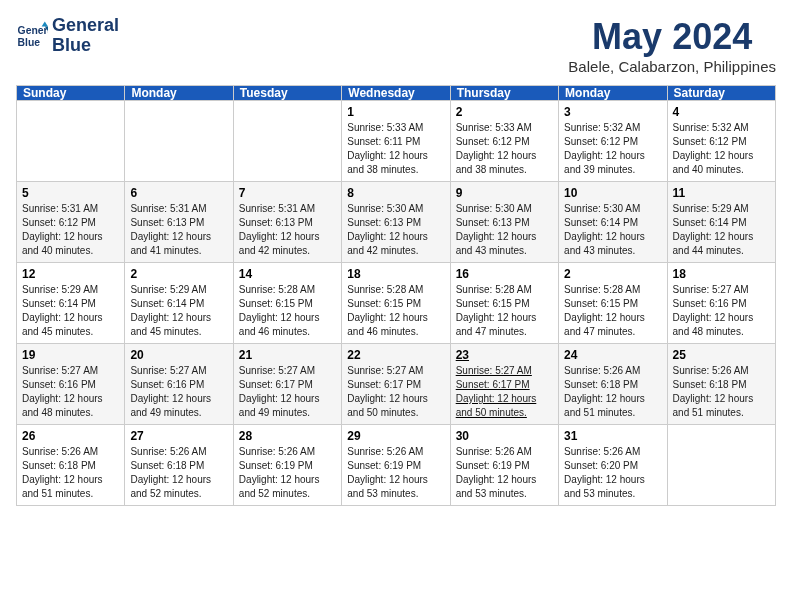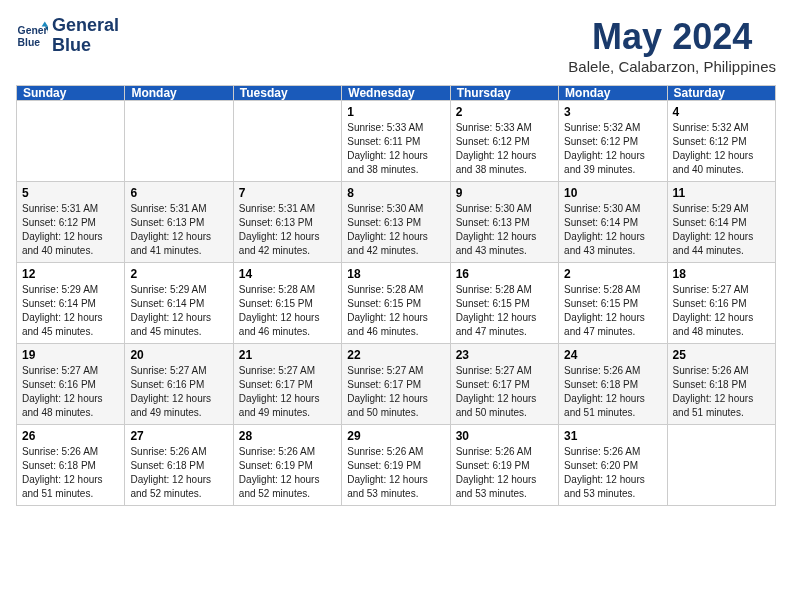--- a/index.html
+++ b/index.html
@@ -209,21 +209,21 @@
           <div class="day-info">Sunrise: 5:27 AM<br>Sunset: 6:16 PM<br>Daylight: 12 hours and 49 minutes.</div>
         </td>
         <td style="background: rgb(245, 245, 245);">
           <div class="day-number">21</div>
           <div class="day-info">Sunrise: 5:27 AM<br>Sunset: 6:17 PM<br>Daylight: 12 hours and 49 minutes.</div>
         </td>
         <td style="background: rgb(245, 245, 245);">
           <div class="day-number">22</div>
           <div class="day-info">Sunrise: 5:27 AM<br>Sunset: 6:17 PM<br>Daylight: 12 hours and 50 minutes.</div>
         </td>
-        <td style="background: rgb(245, 245, 245);">
+        <td style="background: rgb(245, 245, 245); text-decoration: underline;">
           <div class="day-number">23</div>
           <div class="day-info">Sunrise: 5:27 AM<br>Sunset: 6:17 PM<br>Daylight: 12 hours and 50 minutes.</div>
         </td>
         <td style="background: rgb(245, 245, 245); margin-top: 40px;">
           <div class="day-number">24</div>
           <div class="day-info">Sunrise: 5:26 AM<br>Sunset: 6:18 PM<br>Daylight: 12 hours and 51 minutes.</div>
         </td>
         <td style="background: rgb(245, 245, 245);">
           <div class="day-number">25</div>
           <div class="day-info">Sunrise: 5:26 AM<br>Sunset: 6:18 PM<br>Daylight: 12 hours and 51 minutes.</div>

